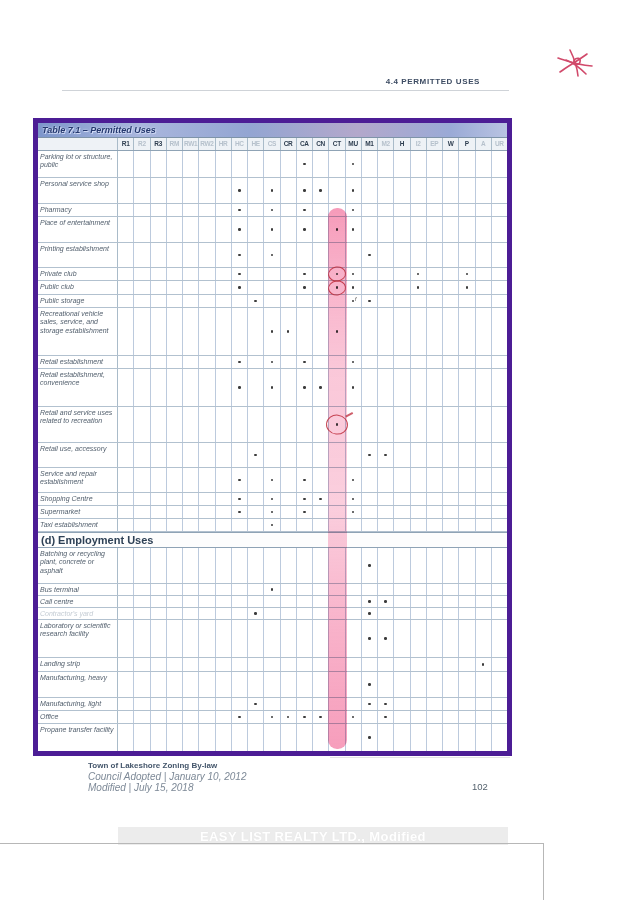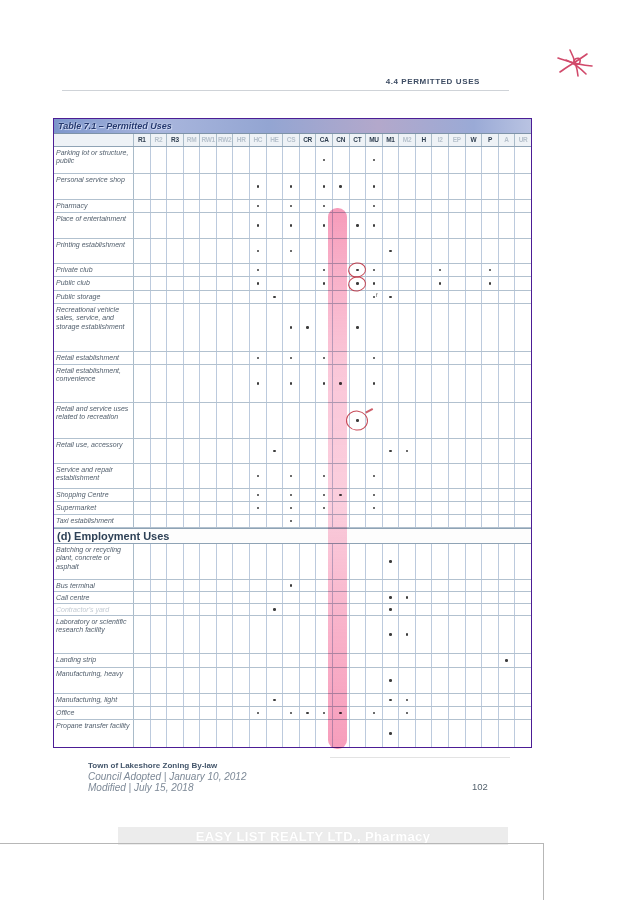--- a/index.html
+++ b/index.html
@@ -8,21 +8,21 @@
 
   
   .page-header{position:absolute;top:77px;left:250px;width:230px;text-align:right;
        font-size:8px;font-weight:bold;letter-spacing:.6px;color:#3d4c63;}
   .header-rule{position:absolute;top:90px;left:62px;width:447px;height:1px;background:#cfd3d8;}
 
   
   .asterisk{position:absolute;top:40px;left:550px;}
 
   
-  .tbl{position:absolute;left:33px;top:118px;width:479px;border:1px solid #4c1d95;box-sizing:border-box;background:#fff;margin-left:20px;}
+  .tbl{position:absolute;left:33px;top:118px;width:479px;border:5px solid #4c1d95;box-sizing:border-box;background:#fff;}
   .tbl-title{height:15px;line-height:15px;padding-left:4px;box-sizing:border-box;
        background:linear-gradient(90deg,#7d96cb,#a9b6dd 22%,#93a5d2 45%,#b3a8cb 68%,#9aaad6 88%,#b9c3e2);
        font-size:9px;font-weight:bold;font-style:italic;color:#24386e;
        text-shadow:0 0 2px #e6ecff,1px 1px 0 #c9d4f2;border-bottom:1px solid #7e93a8;}
   .hrow{display:flex;height:12px;border-bottom:1px solid #8fa3b5;background:#eef2f6;}
   .hspacer{width:80px;box-sizing:border-box;border-right:1px solid #a9bbc9;}
   .hcell{flex:1;box-sizing:border-box;border-right:1px solid #a9bbc9;
        font-size:6.5px;font-weight:bold;color:#2f3f51;text-align:center;line-height:12px;overflow:hidden;letter-spacing:-.3px;}
   .hcell.faint{color:#b6c1cc;}
   .hcell:last-child{border-right:none;}
@@ -1027,16 +1027,16 @@
 
 <div class="footer">
   <div class="f1">Town of Lakeshore Zoning By-law</div>
   <div class="f2">Council Adopted  |  January 10, 2012</div>
   <div class="f3">Modified  |  July 15, 2018</div>
 </div>
 <div class="page-number">102</div>
 <div class="footer-rule"></div>
 
 <div class="watermark-band">
-  <span class="watermark">EASY LIST REALTY LTD., Pharmacy</span>
+  <span class="watermark">EASY LIST REALTY LTD., Modified</span>
 </div>
 <div class="scan-hline"></div>
 <div class="scan-vline"></div>
 
 </body></html>

